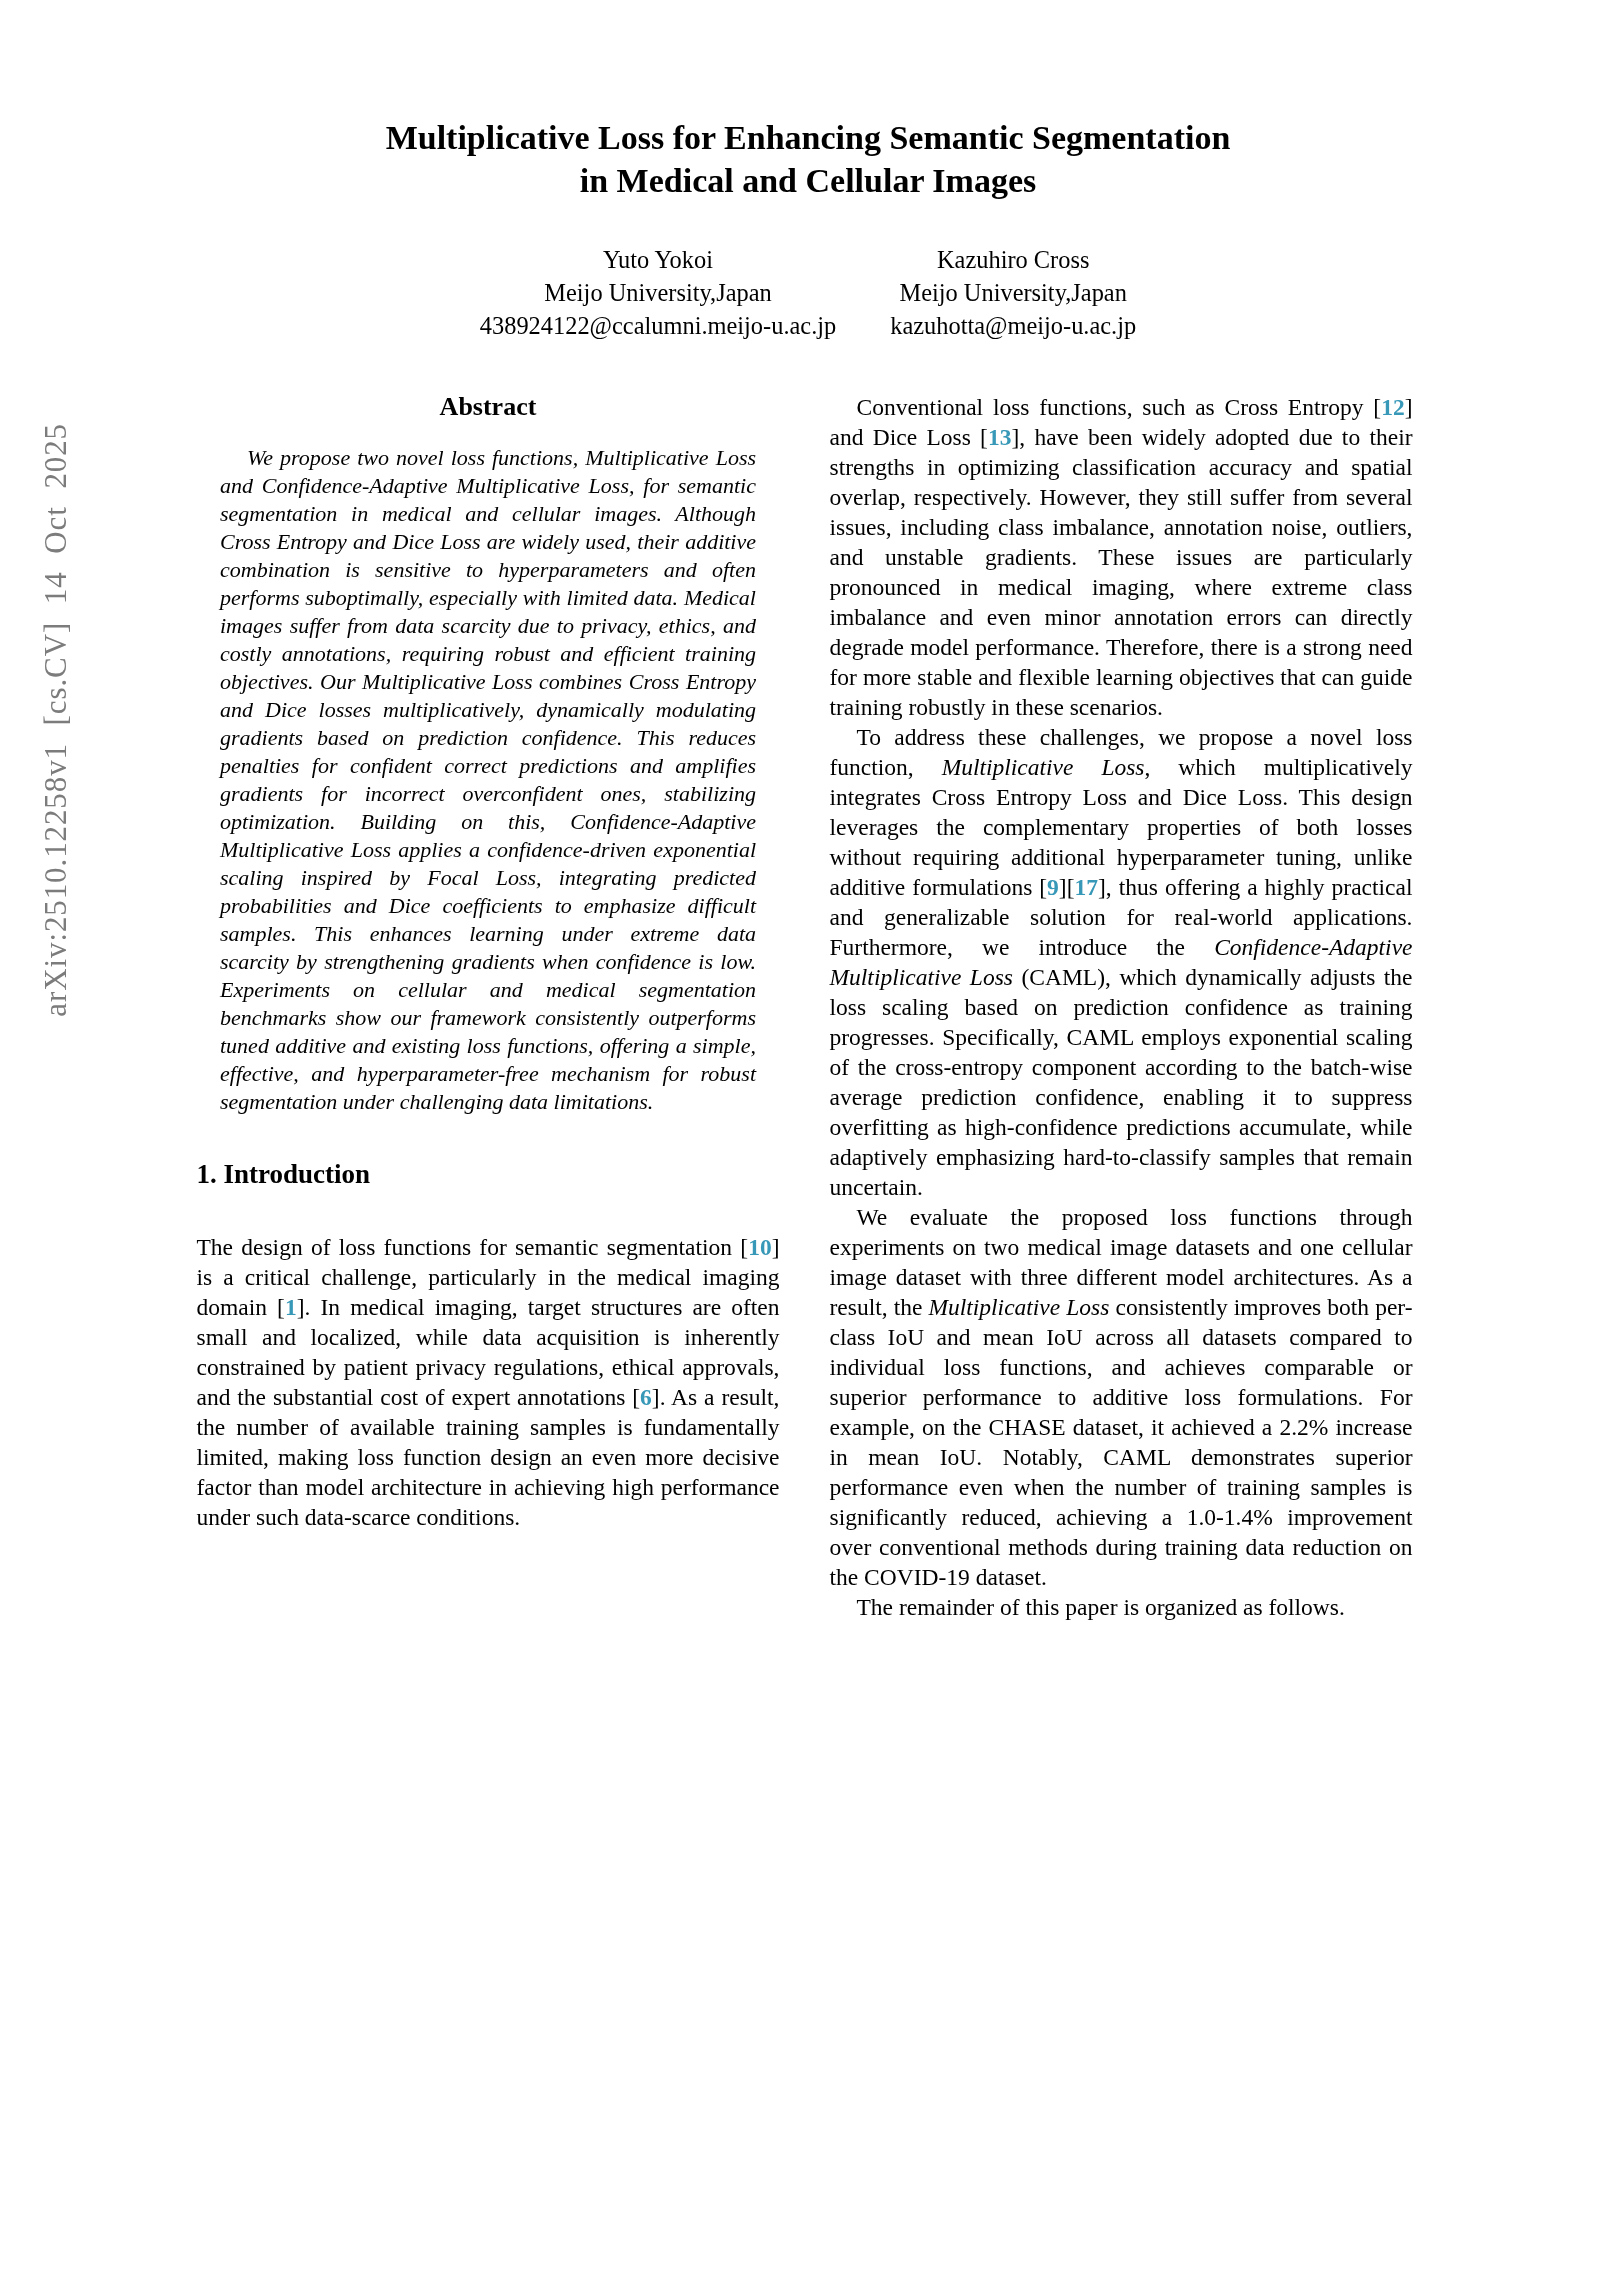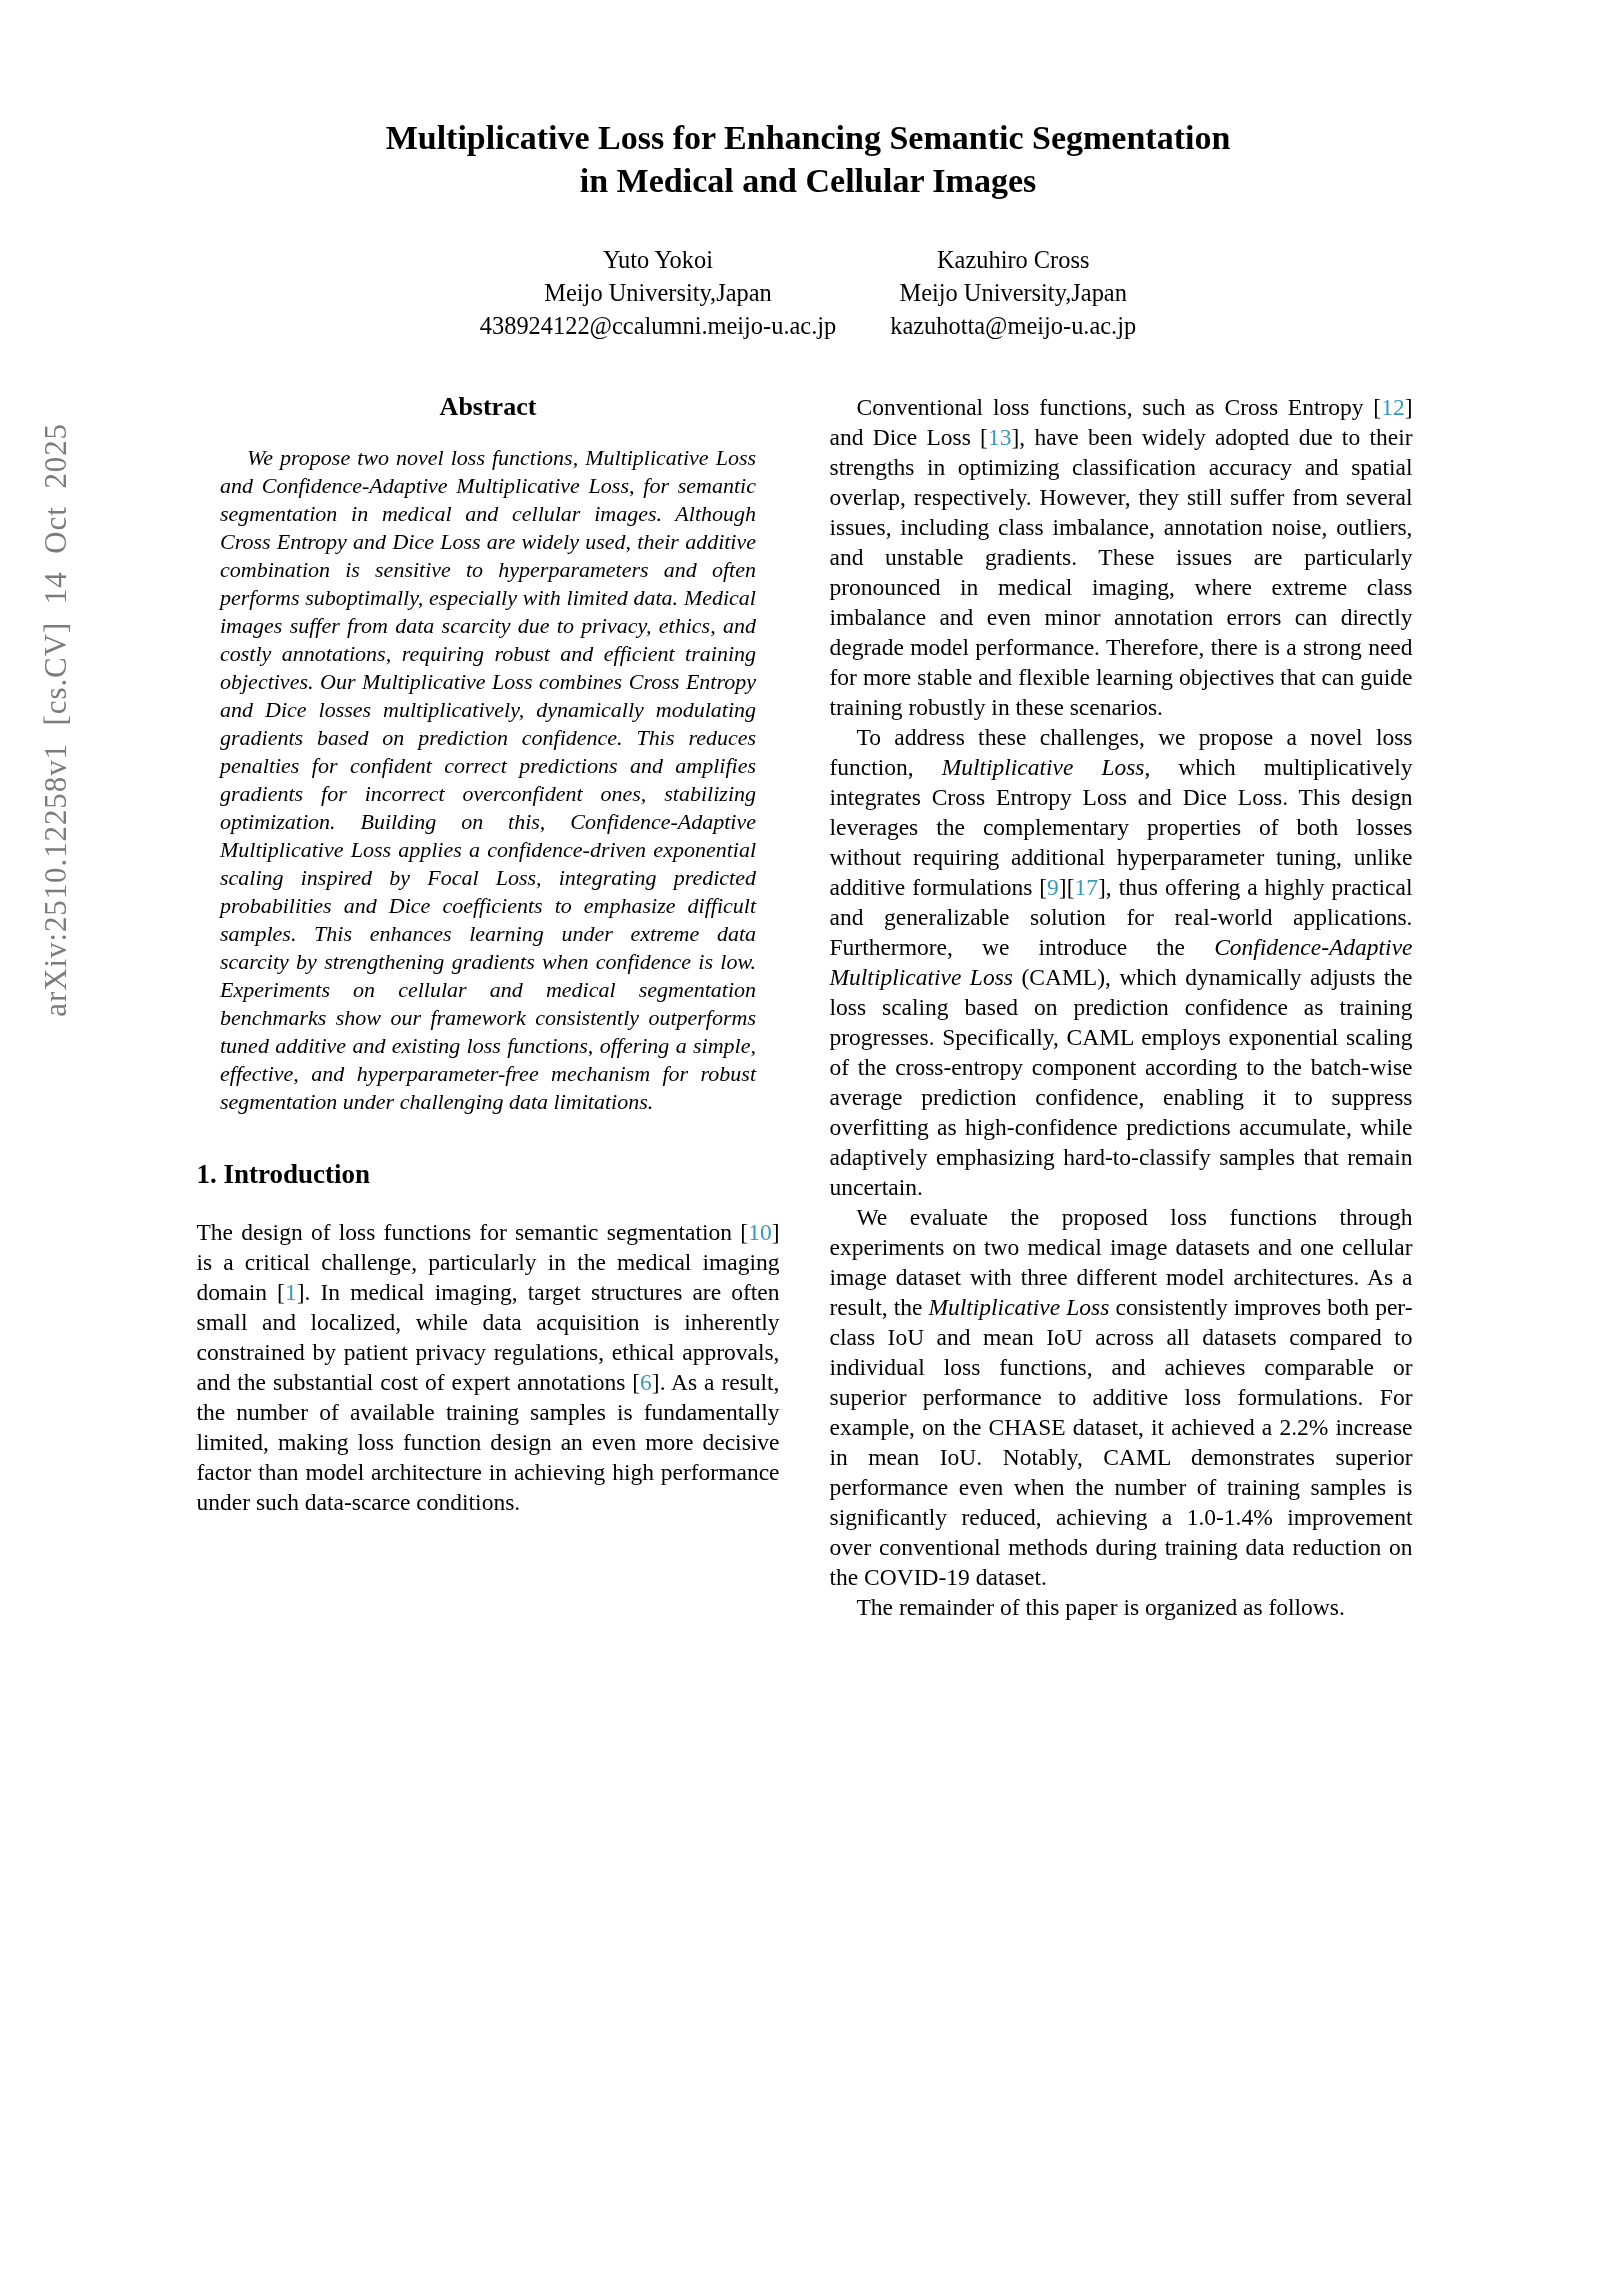--- a/index.html
+++ b/index.html
@@ -63,30 +63,30 @@
     line-height:28px;
     text-align:justify;
     padding:0 23.5px;
     text-indent:27px;
     hyphens:auto;
   }
   .section-heading {
     font-size:27px;
     font-weight:700;
     margin-top:43px;
-    margin-bottom:27px;
+    margin-bottom:42px;
   }
   .body-par {
     font-size:23.5px;
     line-height:30px;
     text-align:justify;
     hyphens:auto;
   }
   .body-par.indent { text-indent:27px; }
-  .cite { color:var(--cite-color); cursor:pointer; }
+  .cite { color:var(--cite-color); cursor:pointer;font-weight:bold; }
   em { }
 </style>
 </head>
 <body style="--cite-color: #3798b8; --watermark-color: #7c7c7c;">
 
 <div class="page">
 
   <div class="watermark">arXiv:2510.12258v1 [cs.CV] 14 Oct 2025</div>
 
   <div class="content">

